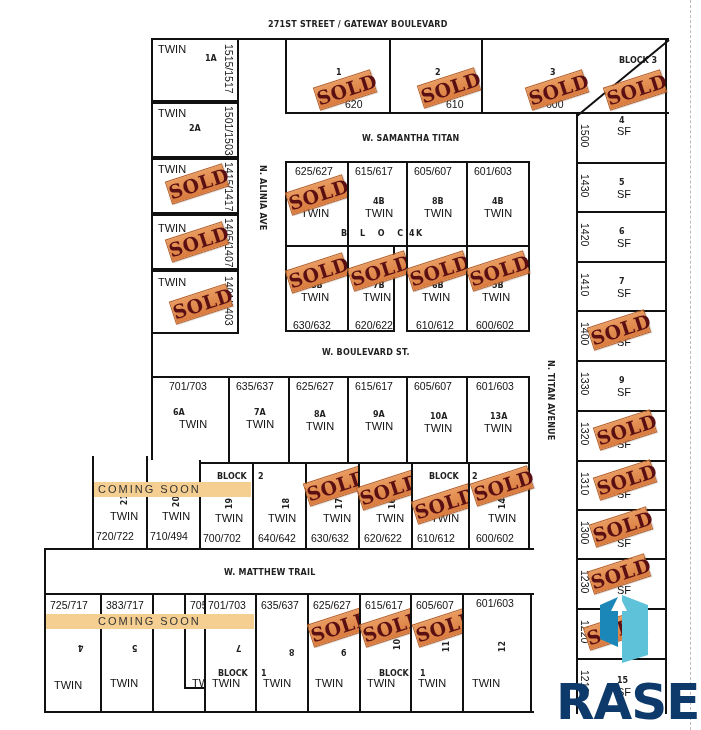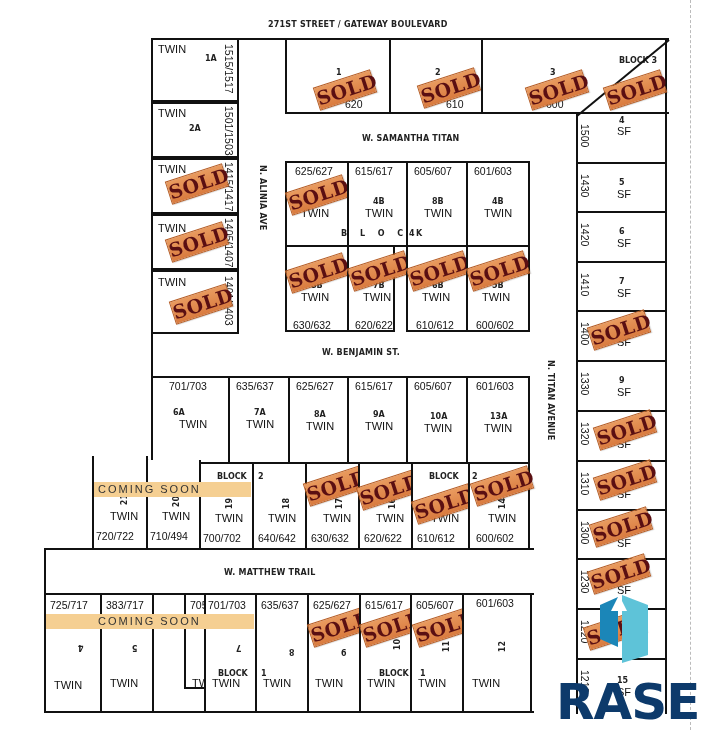--- a/index.html
+++ b/index.html
@@ -17,21 +17,21 @@
   .soon { position: absolute; background: #f5cf92; height: 15px; font-size: 11px; letter-spacing: 2px; color: #333; padding-left: 4px; line-height: 15px; }
   .dash { position: absolute; left: 690px; top: 0; width: 0; height: 730px; border-left: 1px dashed #bbb; }
   .logo { position: absolute; left: 556px; top: 585px; width: 140px; height: 145px; }
   .logo-text { position: absolute; left: 0; top: 88px; font-family: "DejaVu Sans", sans-serif; font-weight: bold; font-size: 50px; color: #0d3a6b; letter-spacing: -1px; }
 </style>
 </head>
 <body>
 
 <div class="street" style="left:268px;top:20px;">271ST STREET / GATEWAY BOULEVARD</div>
 <div class="street" style="left:362px;top:134px;">W. SAMANTHA TITAN</div>
-<div class="street" style="left:322px;top:348px;">W. BENJAMIN ST.</div>
+<div class="street" style="left:322px;top:348px;">W. BOULEVARD ST.</div>
 <div class="street" style="left:224px;top:568px;">W. MATTHEW TRAIL</div>
 <div class="street vert" style="left:258px;top:165px;">N. ALINIA AVE</div>
 <div class="street vert" style="left:546px;top:360px;">N. TITAN AVENUE</div>
 
 <div class="abs" style="left:151px;top:38px;width:2px;height:420px;background:#111;"></div>
 <div class="abs" style="left:151px;top:38px;width:518px;height:2px;background:#111;"></div>
 <div class="abs" style="left:44px;top:548px;width:2px;height:165px;background:#111;"></div>
 <div class="abs" style="left:44px;top:548px;width:50px;height:2px;background:#111;"></div>
 <div class="abs" style="left:92px;top:456px;width:2px;height:94px;background:#111;"></div>
 <div class="abs" style="left:92px;top:456px;width:108px;height:2px;background:#111;transform:rotate(4deg);transform-origin:left;"></div>

